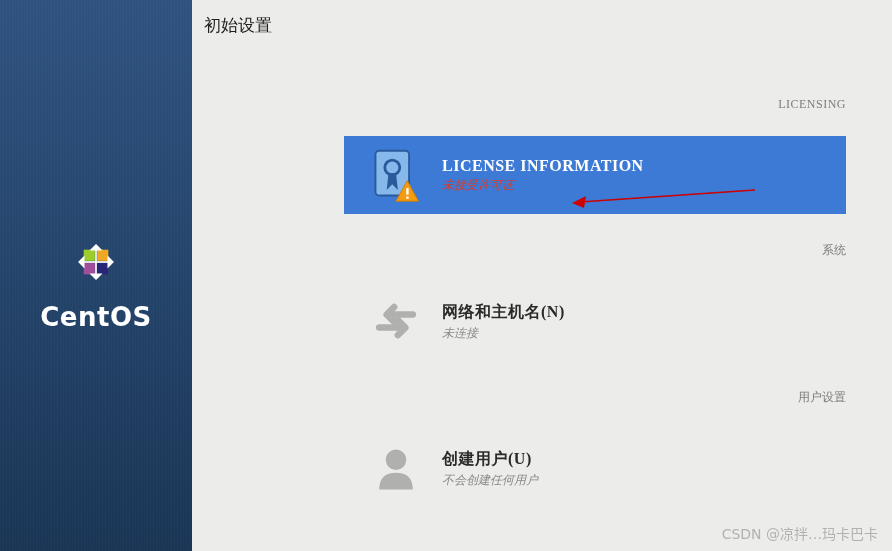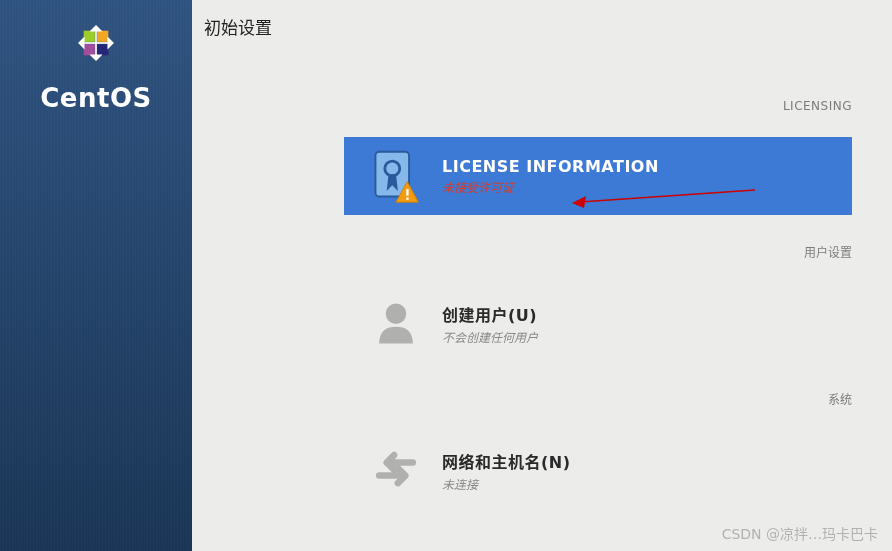--- a/index.html
+++ b/index.html
@@ -20,20 +20,21 @@
     .sidebar {
       width: 192px;
       height: 100%;
       background: #2a4d7a;
       background-image: linear-gradient(180deg, #2f5380 0%, #1a3555 100%);
       display: flex;
       flex-direction: column;
       align-items: center;
       padding-top: 15px;
       position: relative;
+      justify-content: center;
     }
     
     .sidebar::before {
       content: "";
       position: absolute;
       inset: 0;
       background: repeating-linear-gradient(90deg, rgba(255,255,255,0.02) 0 1px, transparent 1px 3px);
     }
     
     .centos-logo-wrap {
@@ -54,21 +55,22 @@
       color: #fff;
       font-size: 26px;
       font-weight: 600;
       letter-spacing: 0.5px;
     }
     
     .main {
       flex: 1;
       height: 100%;
       background: #ececea;
-      padding: 14px 10px 0 0;
+      padding: 14px 16px 0 0;
+      font-family: Liberation Serif, serif;
     }
     
     .page-title {
       font-size: 17px;
       color: #222;
       padding-left: 12px;
       margin-bottom: 60px;
     }
     
     .content {
@@ -214,53 +216,53 @@
           </svg>
         </div>
         <div class="spoke-texts">
           <div class="spoke-title">LICENSE INFORMATION</div>
           <div class="spoke-status">未接受许可证</div>
         </div>
       </div>
     </div>
 
     <div class="section">
+      <div class="section-header cn">系统</div>
+
+      <div class="spoke-item">
+        <div class="spoke-icon network-icon">
+          <svg viewBox="0 0 60 60">
+            <path d="M12,36 L40,36 L32,28 L40,36 L32,44" fill="none" stroke="#b0b0ae" stroke-width="7" stroke-linecap="round" stroke-linejoin="round"></path>
+            <path d="M48,22 L20,22 L28,14 L20,22 L28,30" fill="none" stroke="#b0b0ae" stroke-width="7" stroke-linecap="round" stroke-linejoin="round"></path>
+          </svg>
+        </div>
+        <div class="spoke-texts">
+          <div class="spoke-title">网络和主机名(N)</div>
+          <div class="spoke-status">未连接</div>
+        </div>
+      </div>
+    </div>
+
+    <div class="section">
       <div class="section-header cn">用户设置</div>
 
       <div class="spoke-item">
         <div class="spoke-icon user-icon">
           <svg viewBox="0 0 60 60">
             <circle cx="30" cy="20" r="11" fill="#b0b0ae"></circle>
             <path d="M12,52 Q12,34 30,34 Q48,34 48,52 Z" fill="#b0b0ae"></path>
           </svg>
         </div>
         <div class="spoke-texts">
           <div class="spoke-title">创建用户(U)</div>
           <div class="spoke-status">不会创建任何用户</div>
         </div>
       </div>
     </div>
 
-    <div class="section">
-      <div class="section-header cn">系统</div>
-
-      <div class="spoke-item">
-        <div class="spoke-icon network-icon">
-          <svg viewBox="0 0 60 60">
-            <path d="M12,36 L40,36 L32,28 L40,36 L32,44" fill="none" stroke="#b0b0ae" stroke-width="7" stroke-linecap="round" stroke-linejoin="round"></path>
-            <path d="M48,22 L20,22 L28,14 L20,22 L28,30" fill="none" stroke="#b0b0ae" stroke-width="7" stroke-linecap="round" stroke-linejoin="round"></path>
-          </svg>
-        </div>
-        <div class="spoke-texts">
-          <div class="spoke-title">网络和主机名(N)</div>
-          <div class="spoke-status">未连接</div>
-        </div>
-      </div>
-    </div>
-
   </div>
 </div>
 
 <svg class="annotation-arrow" width="190" height="30">
   <line x1="185" y1="6" x2="10" y2="18" stroke="#cc0000" stroke-width="1.5"></line>
   <polygon points="2,19 16,12 14,24" fill="#cc0000"></polygon>
 </svg>
 
 <div class="watermark">CSDN @凉拌…玛卡巴卡</div>
 

